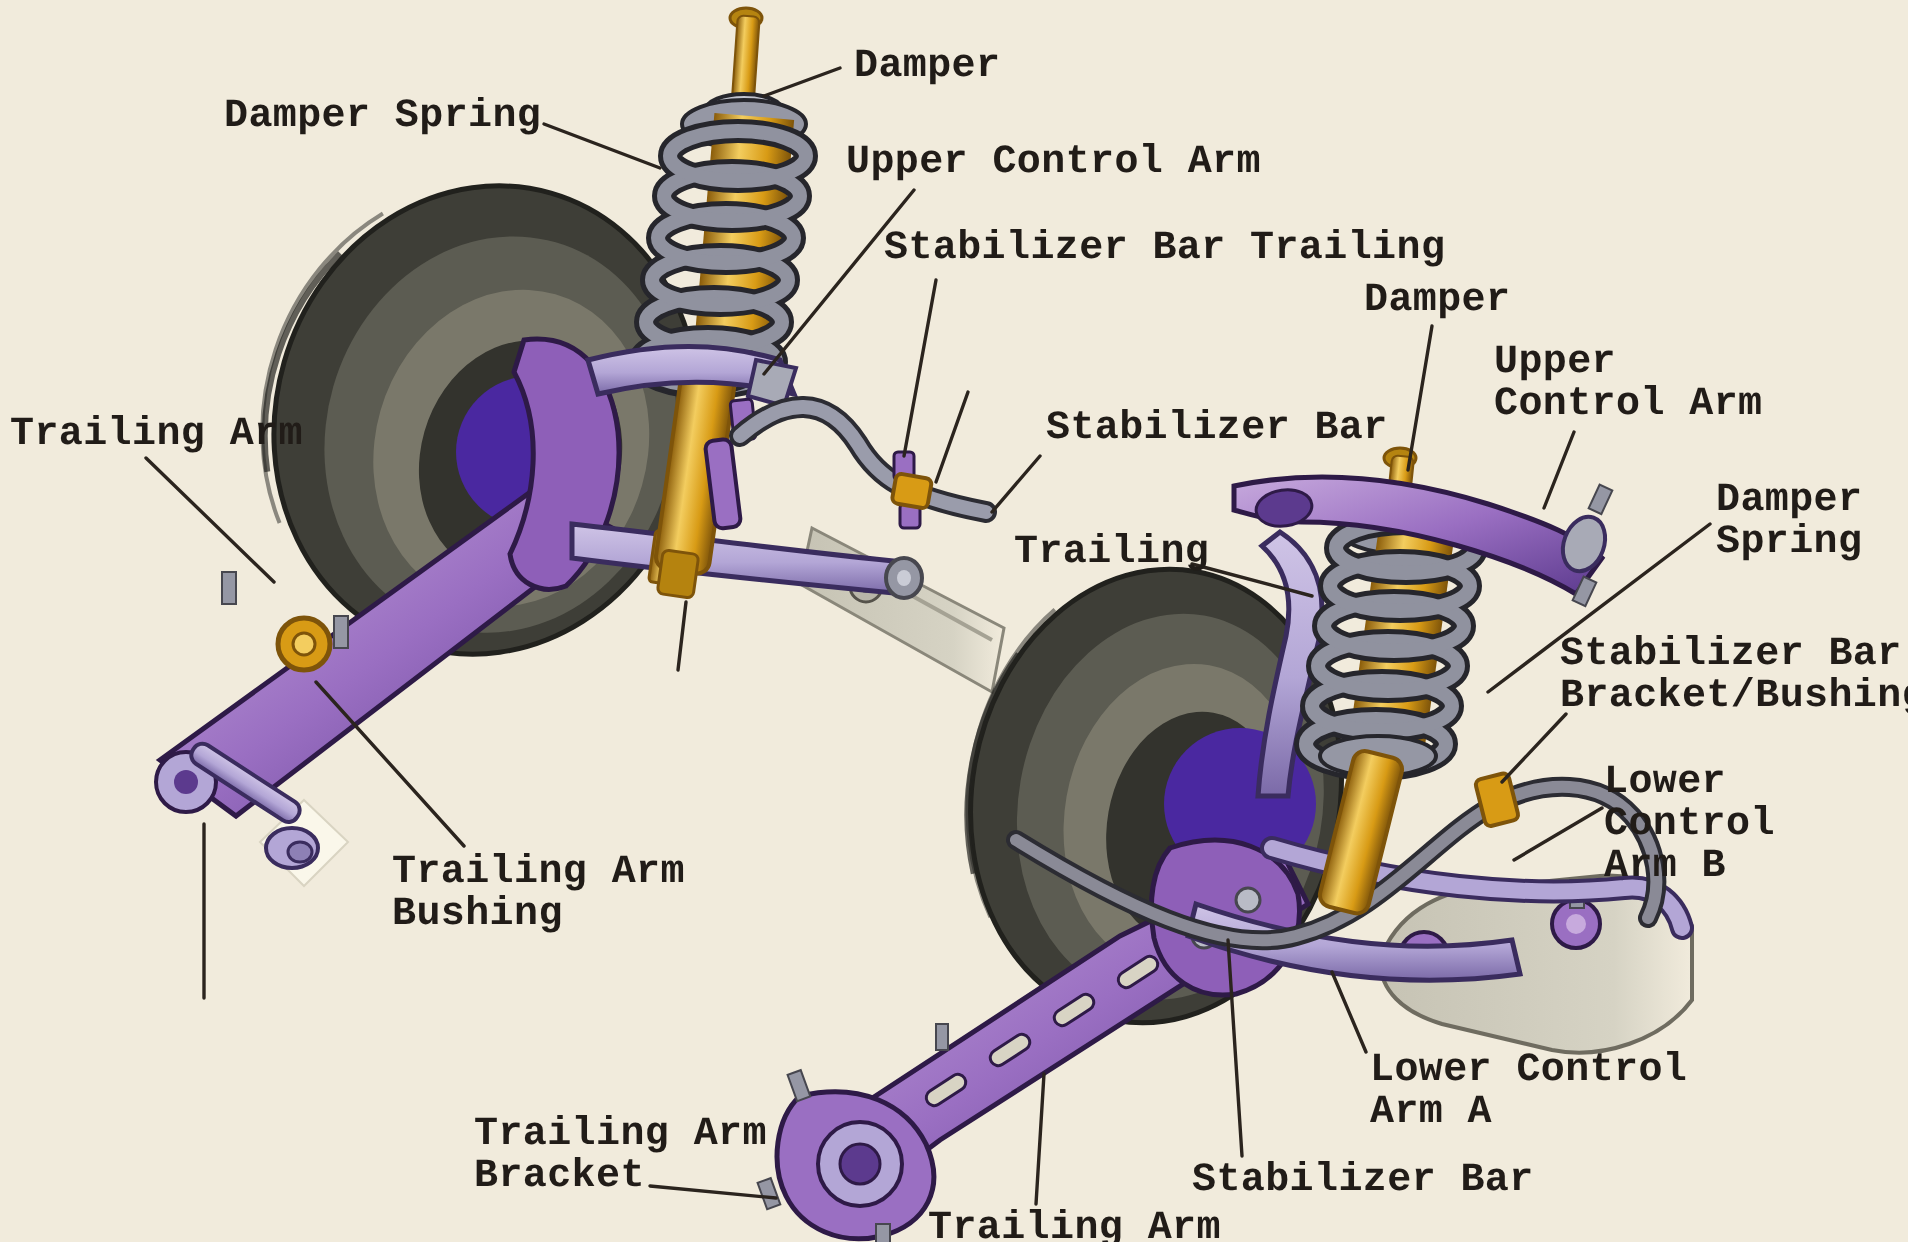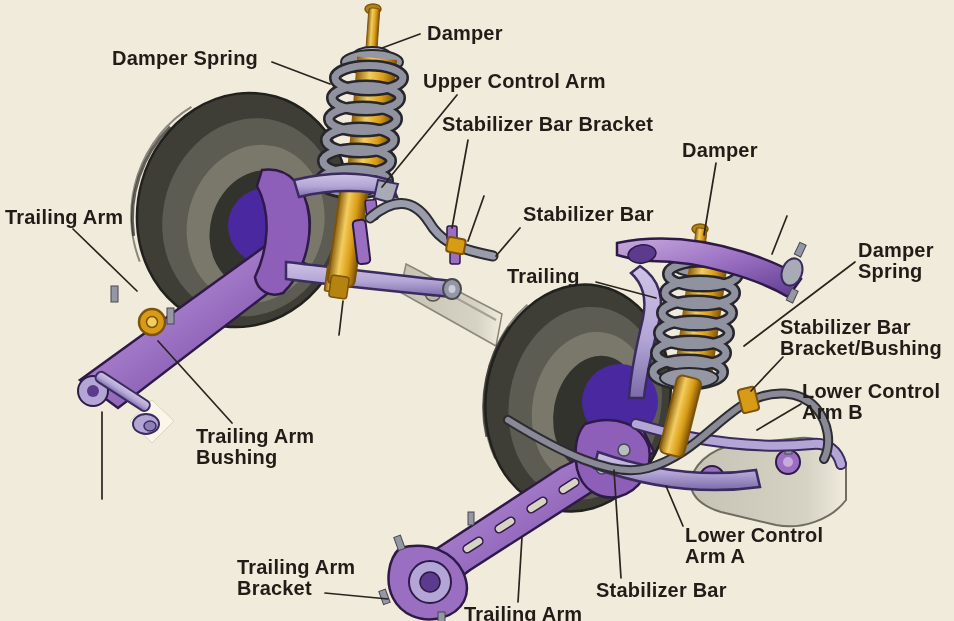--- a/index.html
+++ b/index.html
@@ -1,21 +1,21 @@
 <!DOCTYPE html>
 <html><head>
 <meta charset="utf-8">
 <style>
   html,body{margin:0;padding:0;}
   #stage{
     position:relative;
     width:954px;height:621px;
     overflow:hidden;
     background:#f1ebdc;
-    font-family:Liberation Sans, sans-serif;
+    font-family:Liberation Mono, monospace;
   }
   #artwork{position:absolute;left:0;top:0;width:954px;height:621px;}
   .label{
     position:absolute;
     font-weight:700;
     font-size:20px;
     line-height:21px;
     color:#211c18;
     white-space:pre-line;
     letter-spacing:0.2px;
@@ -264,25 +264,27 @@
     <line x1="683" y1="526" x2="666" y2="486"></line>
     <line x1="325" y1="593" x2="388" y2="599"></line>
     <line x1="621" y1="578" x2="614" y2="470"></line>
     <line x1="518" y1="602" x2="522" y2="537"></line>
   </g>
 </svg>
 
 <div class="label" style="left:427px;top:23px">Damper</div>
 <div class="label" style="left:112px;top:48px">Damper Spring</div>
 <div class="label" style="left:423px;top:71px">Upper Control Arm</div>
-<div class="label" style="left:442px;top:114px">Stabilizer Bar Bracket</div>
+<div class="label" style="left:442px;top:114px">Stabilizer Bar Trailing</div>
 <div class="label" style="left:523px;top:204px">Stabilizer Bar</div>
 <div class="label" style="left:5px;top:207px">Trailing Arm</div>
 <div class="label" style="left:507px;top:266px">Trailing</div>
 <div class="label" style="left:682px;top:140px">Damper</div>
+<div class="label" style="left:747px;top:171px">Upper
+Control Arm</div>
 <div class="label" style="left:858px;top:240px">Damper
 Spring</div>
 <div class="label" style="left:780px;top:317px">Stabilizer Bar
 Bracket/Bushing</div>
 <div class="label" style="left:802px;top:381px">Lower Control
 Arm B</div>
 <div class="label" style="left:196px;top:426px">Trailing Arm
 Bushing</div>
 <div class="label" style="left:685px;top:525px">Lower Control
 Arm A</div>

